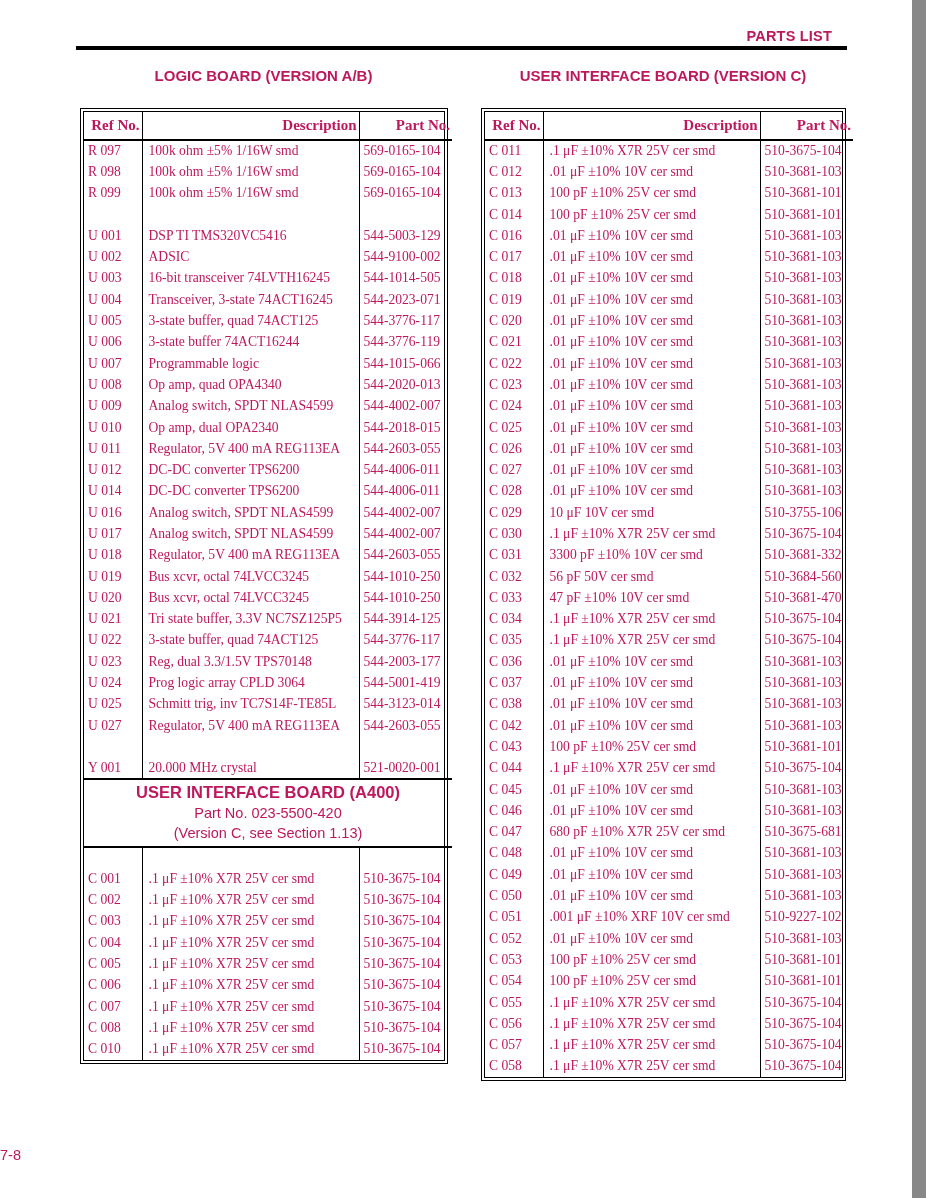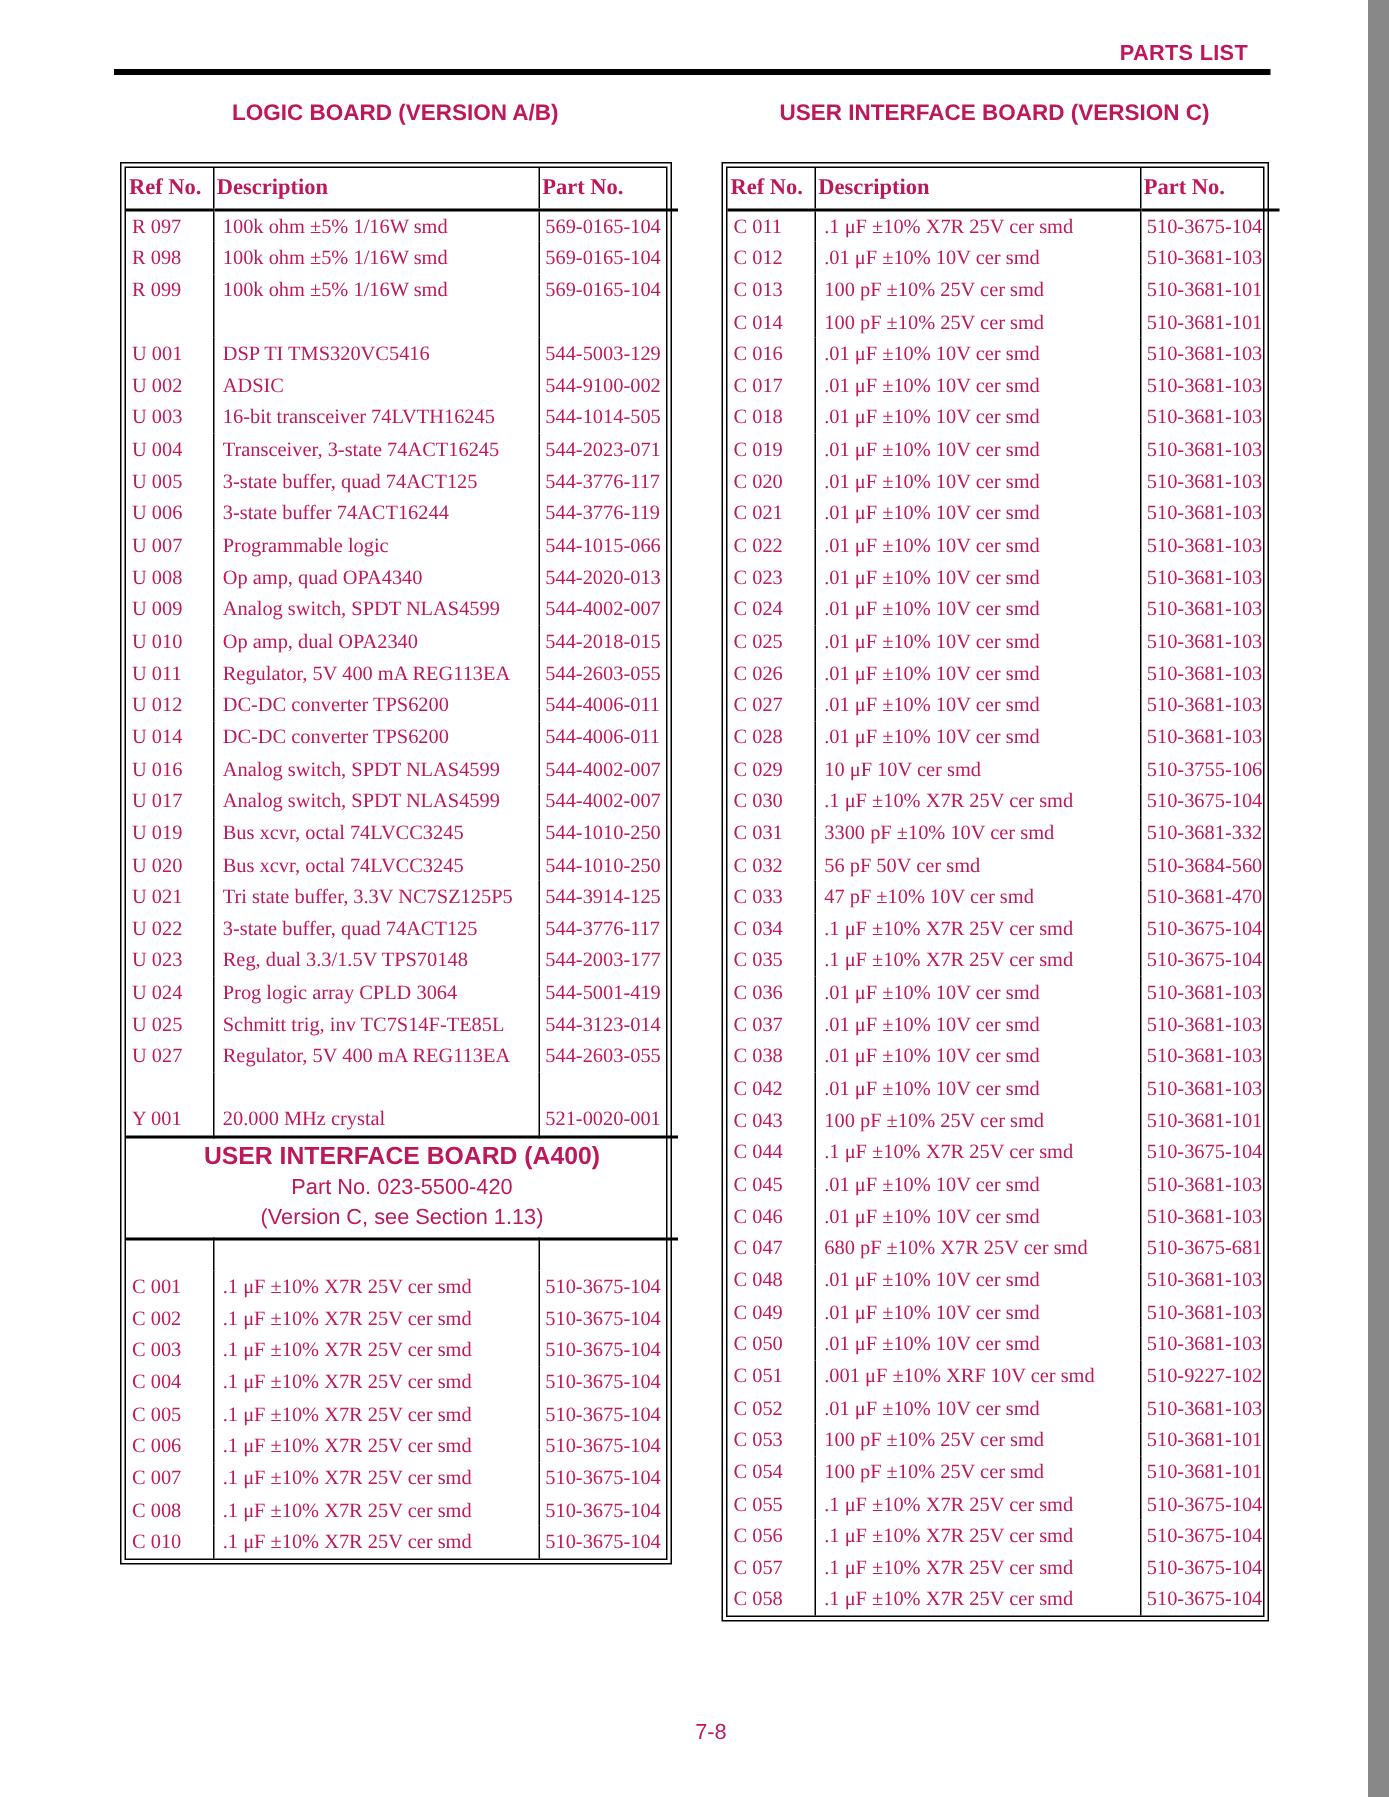--- a/index.html
+++ b/index.html
@@ -37,21 +37,21 @@
   }
   .tbl-wrap.left  { left: 80px;  width: 368px; }
   .tbl-wrap.right { left: 481px; width: 365px; }
 
   table { border-collapse: collapse; width: 100%; table-layout: fixed; }
   th, td { box-sizing: border-box; overflow: hidden; white-space: nowrap; }
 
   thead th {
     font-family: "Liberation Serif", serif;
     font-weight: bold; font-size: 15px;
-    height: 28px; text-align: left;
+    height: 28px; text-align: right;
     border-bottom: 2.5px solid #000;
     padding: 0 2px;
   }
   col.c-ref  { width: 58px; }
   col.c-desc { width: 217px; }
   col.c-part { width: 93px; }
 
   td {
     font-size: 13.6px;
     height: 21.3px;
@@ -69,24 +69,23 @@
     padding: 2px 0 3px 0;
     white-space: normal;
   }
   .section-line { font-family: "Liberation Sans", sans-serif; }
   .section-line-0 { font-weight: bold; font-size: 16.5px; line-height: 21px; }
   .section-line-1 { font-size: 14.5px; line-height: 20px; }
   .section-line-2 { font-size: 14.5px; line-height: 20px; }
 
   .page-footer {
     position: absolute; left: 0; right: 0; top: 1147px;
-    text-align: center;
+    text-align: left;
     font-family: "Liberation Sans", sans-serif;
     font-size: 14.5px;
-    margin-left: 36px;
   }
 </style>
 </head>
 <body>
 
 <div class="page">
 
   <div class="parts-list-label">PARTS LIST</div>
   <div class="top-rule"></div>
 
@@ -197,20 +196,25 @@
             <td class="ref-cell">U 016</td>
             <td class="desc-cell">Analog switch, SPDT NLAS4599</td>
             <td class="part-cell">544-4002-007</td>
           </tr>
           <tr>
             <td class="ref-cell">U 017</td>
             <td class="desc-cell">Analog switch, SPDT NLAS4599</td>
             <td class="part-cell">544-4002-007</td>
           </tr>
           <tr>
+            <td class="ref-cell">U 018</td>
+            <td class="desc-cell">Regulator, 5V 400 mA REG113EA</td>
+            <td class="part-cell">544-2603-055</td>
+          </tr>
+          <tr>
             <td class="ref-cell">U 019</td>
             <td class="desc-cell">Bus xcvr, octal 74LVCC3245</td>
             <td class="part-cell">544-1010-250</td>
           </tr>
           <tr>
             <td class="ref-cell">U 020</td>
             <td class="desc-cell">Bus xcvr, octal 74LVCC3245</td>
             <td class="part-cell">544-1010-250</td>
           </tr>
           <tr>

